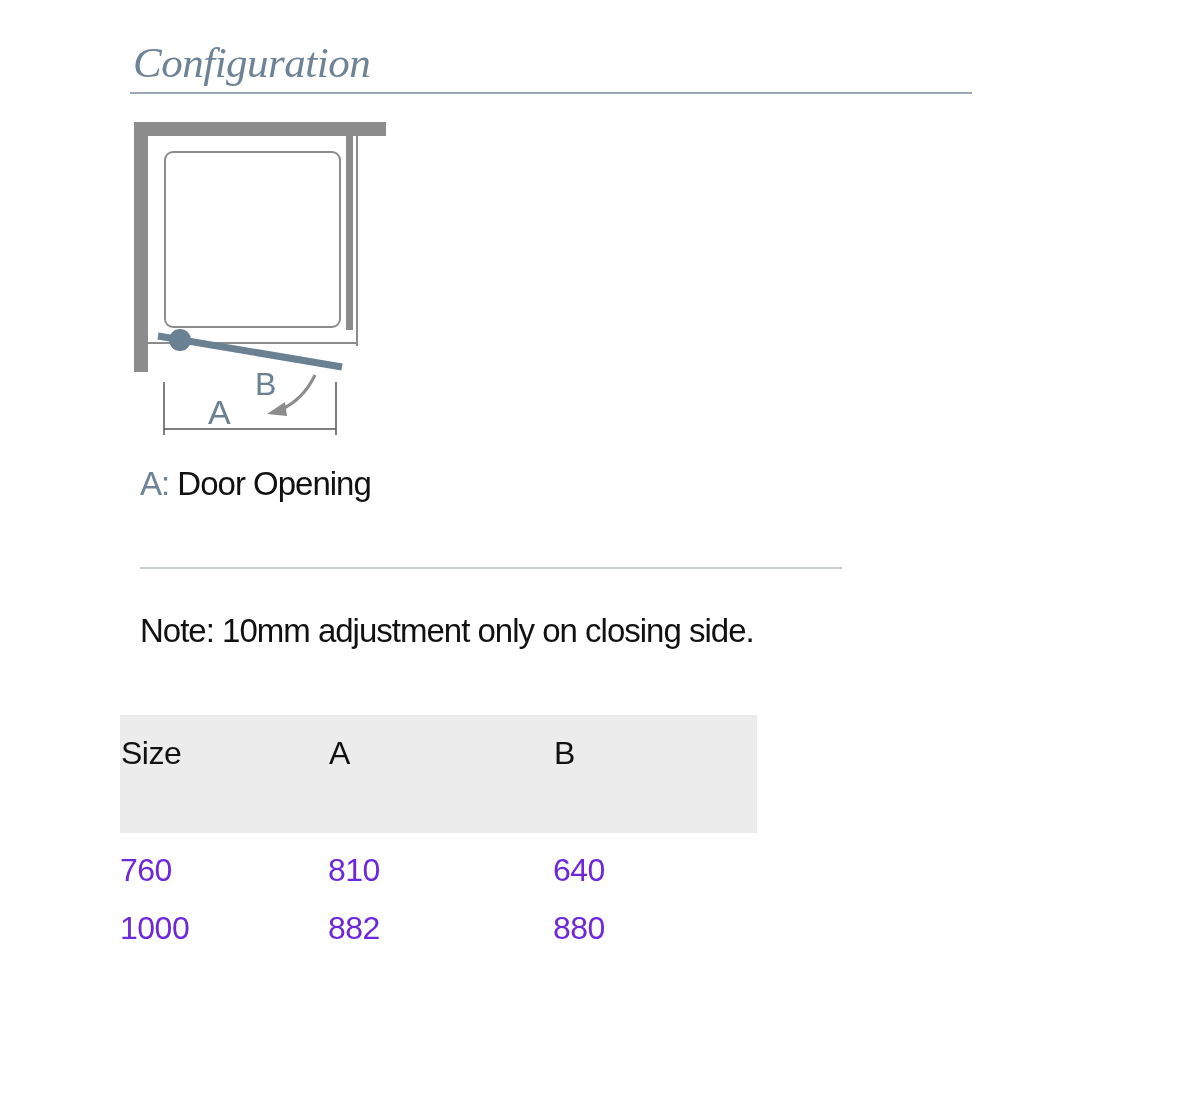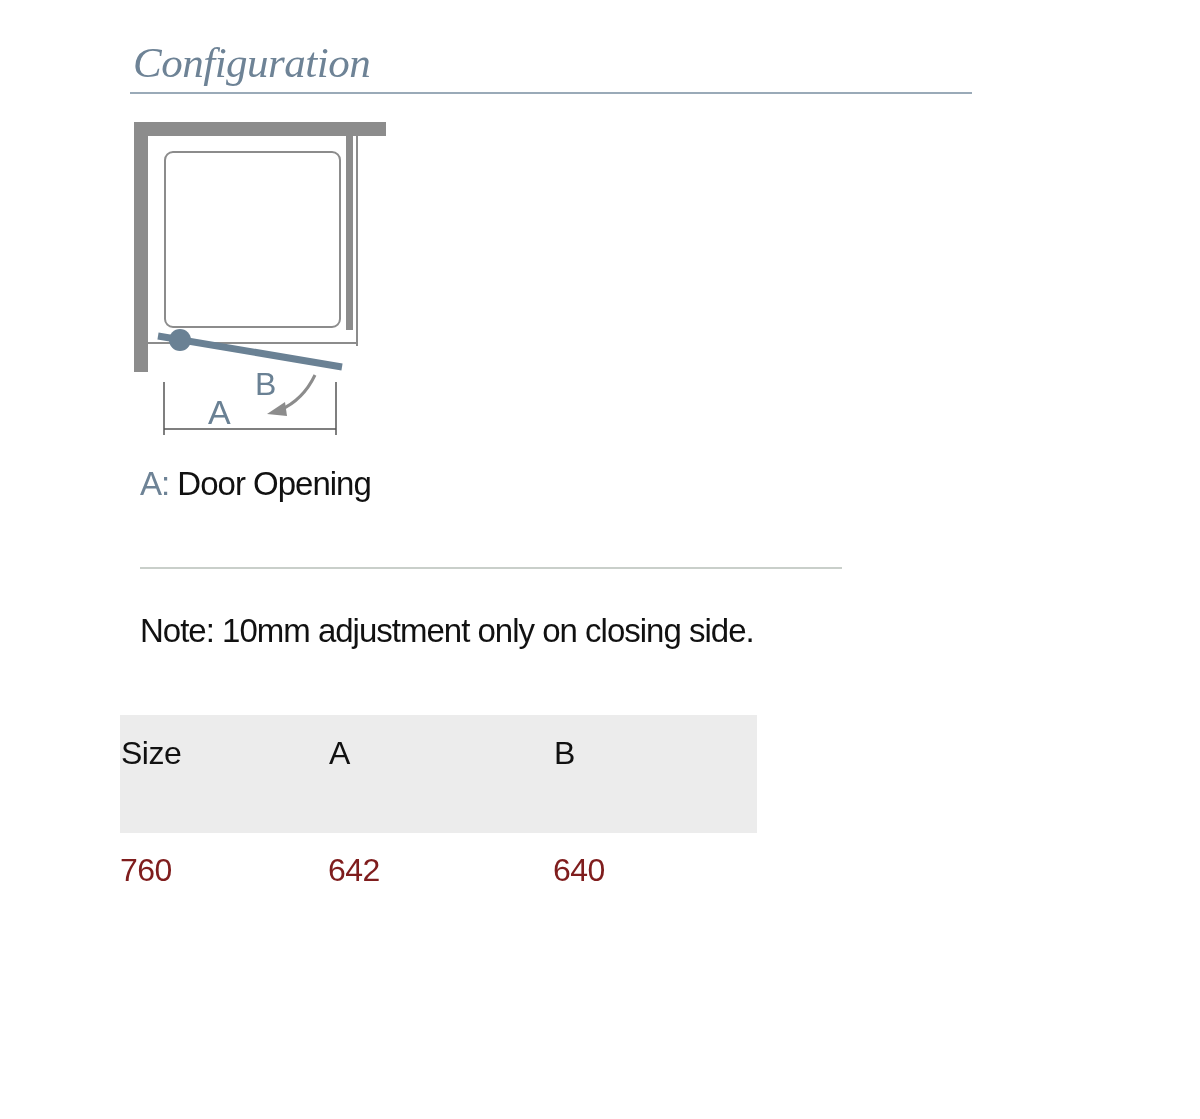--- a/index.html
+++ b/index.html
@@ -89,21 +89,21 @@
       text-align: left;
       font-weight: normal;
       vertical-align: top;
       padding-top: 20px;
       color: #111111;
     }
     .size-table td {
       height: 58px;
       padding: 0;
       vertical-align: middle;
-      color: #7f1d1d;
+      color: #6d28d9;
     }
     .size-table tbody tr:first-child td {
       padding-top: 8px;
     }
     .col-size { width: 206px; }
     .col-a { width: 223px; }
     .col-b { }
   </style>
 </head>
 <body>
@@ -162,17 +162,22 @@
   <thead>
     <tr>
       <th class="col-size">Size</th>
       <th class="col-a">A</th>
       <th class="col-b">B</th>
     </tr>
   </thead>
   <tbody>
     <tr>
       <td class="col-size">760</td>
-      <td class="col-a">642</td>
+      <td class="col-a">810</td>
       <td class="col-b">640</td>
+    </tr>
+    <tr>
+      <td class="col-size">1000</td>
+      <td class="col-a">882</td>
+      <td class="col-b">880</td>
     </tr>
   </tbody>
 </table>
 
 </body></html>

